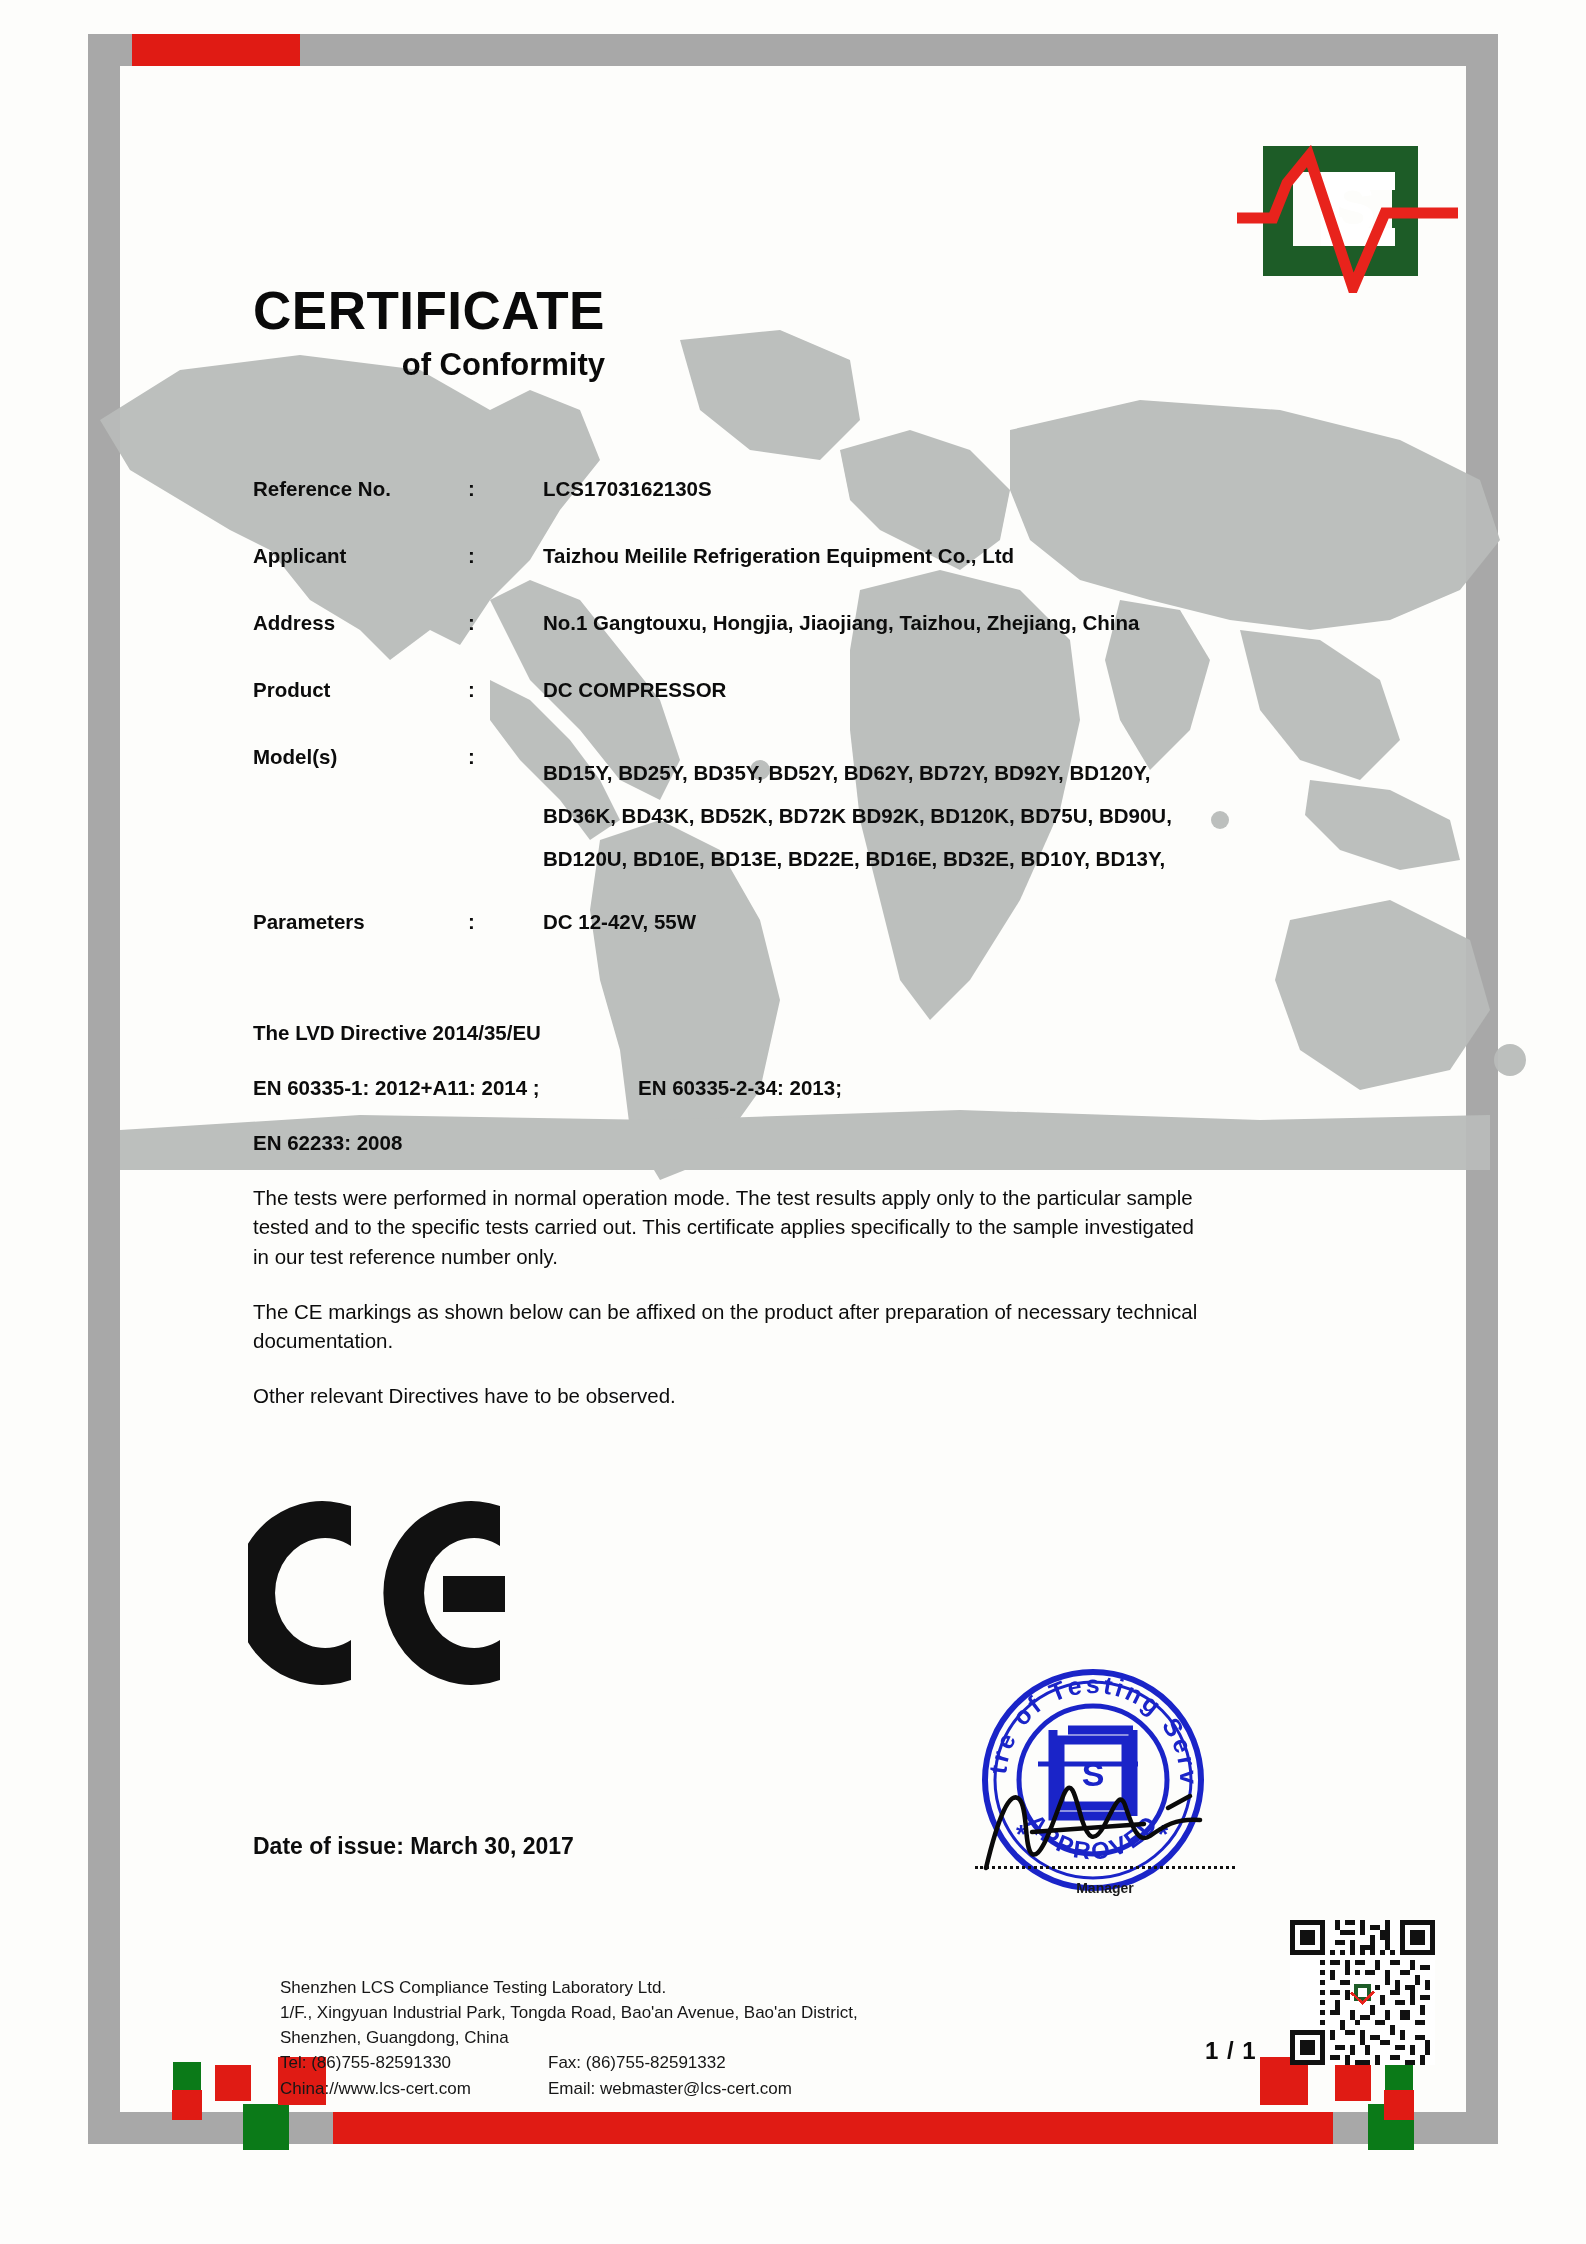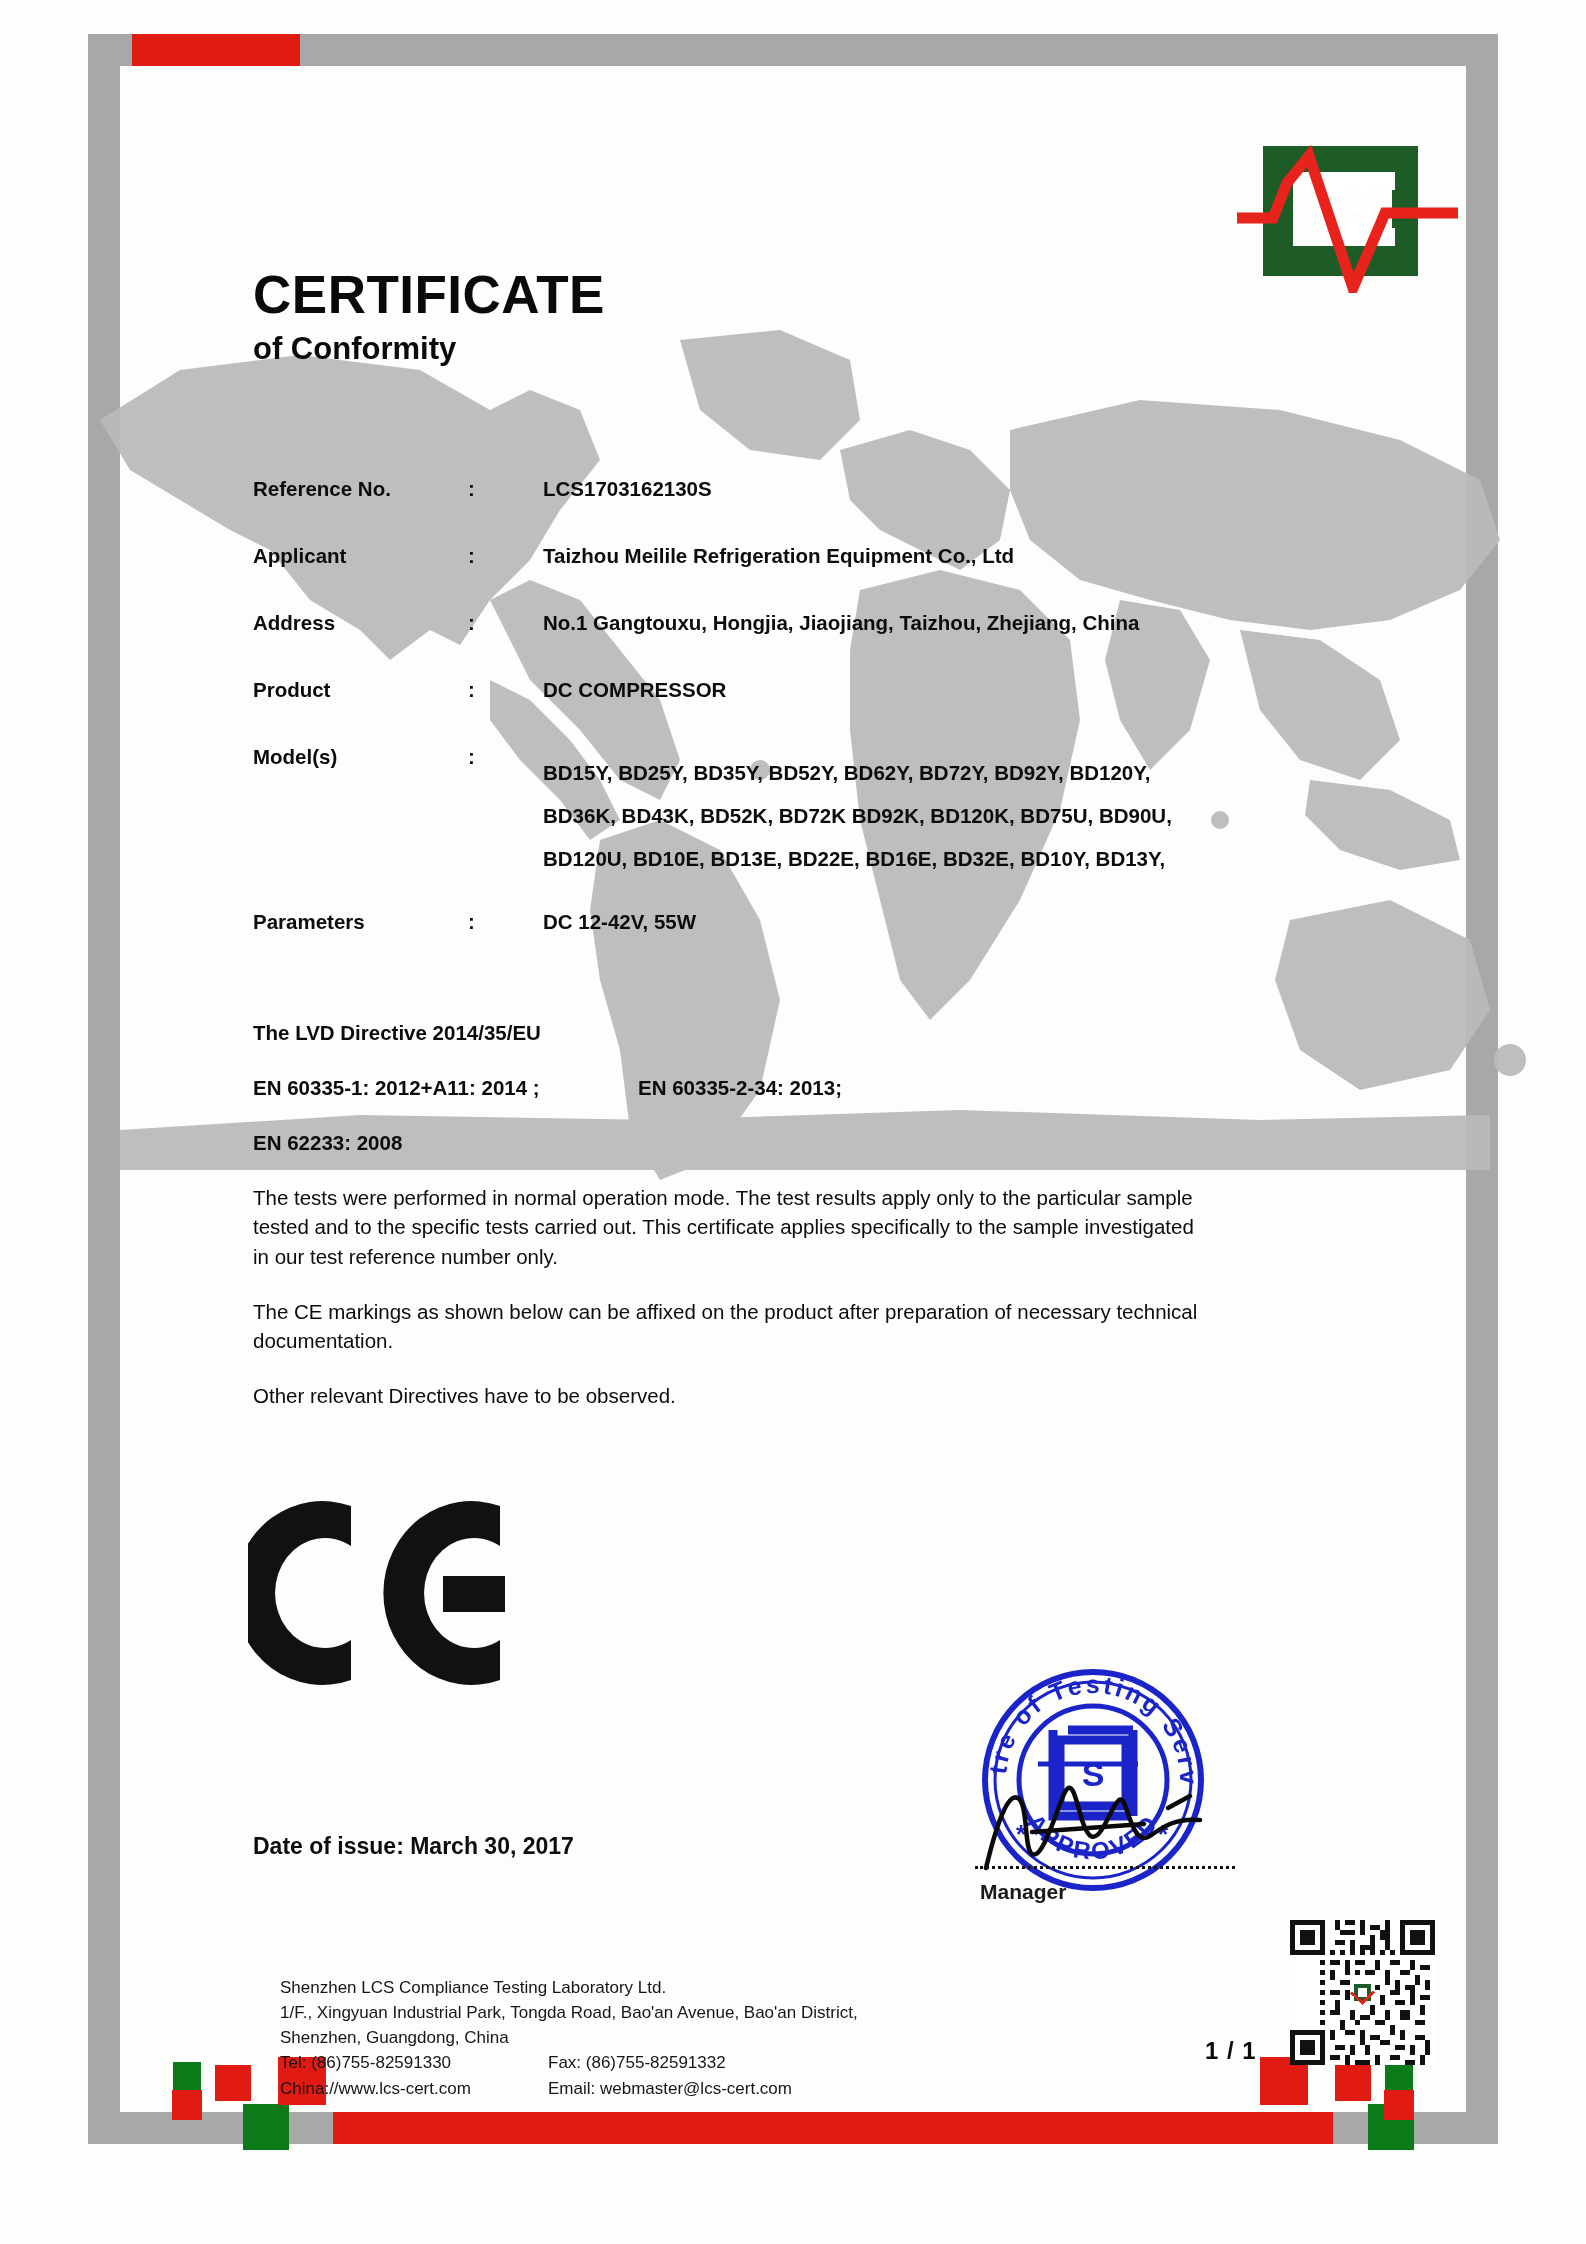--- a/index.html
+++ b/index.html
@@ -42,21 +42,21 @@
   }
 
   #logo-lcs {
     position: absolute;
     left: 1235px; top: 128px;
     width: 225px; height: 165px;
   }
 
   #title-block {
     position: absolute;
-    left: 253px; top: 268px;
+    left: 253px; top: 284px; text-align: right;
   }
   #cert-title {
     font-size: 53px;
     font-weight: bold;
     letter-spacing: 0.5px;
     line-height: 1.0;
     color: #0a0a0a;
   }
   #cert-subtitle {
     font-size: 31px;
@@ -110,21 +110,22 @@
   
   #stamp {
     position: absolute;
     left: 968px; top: 1668px;
     width: 250px; height: 235px;
   }
   #manager-line {
     position: absolute;
     left: 980px; top: 1880px;
     width: 250px;
-    font-size: 21px;
+    text-align: center;
+    font-size: 14px;
     font-weight: bold;
     color: #1a1a1a;
   }
   #manager-dots {
     position: absolute;
     left: 975px; top: 1866px;
     width: 260px;
     border-top: 3px dotted #111;
   }
 

